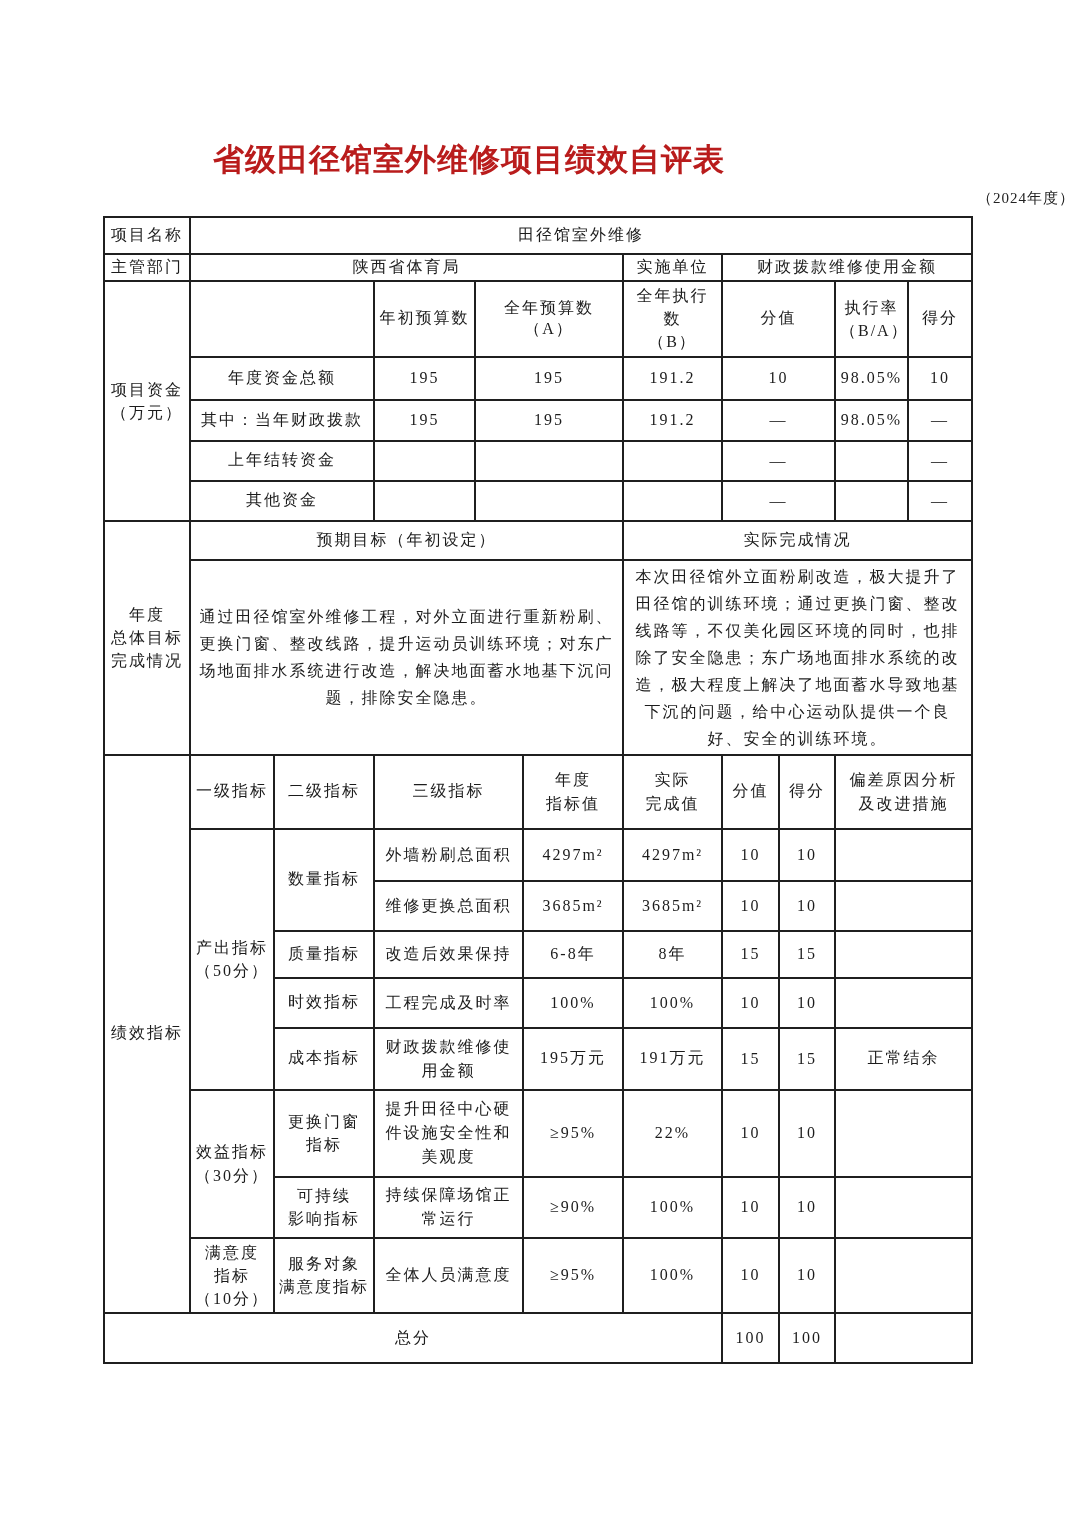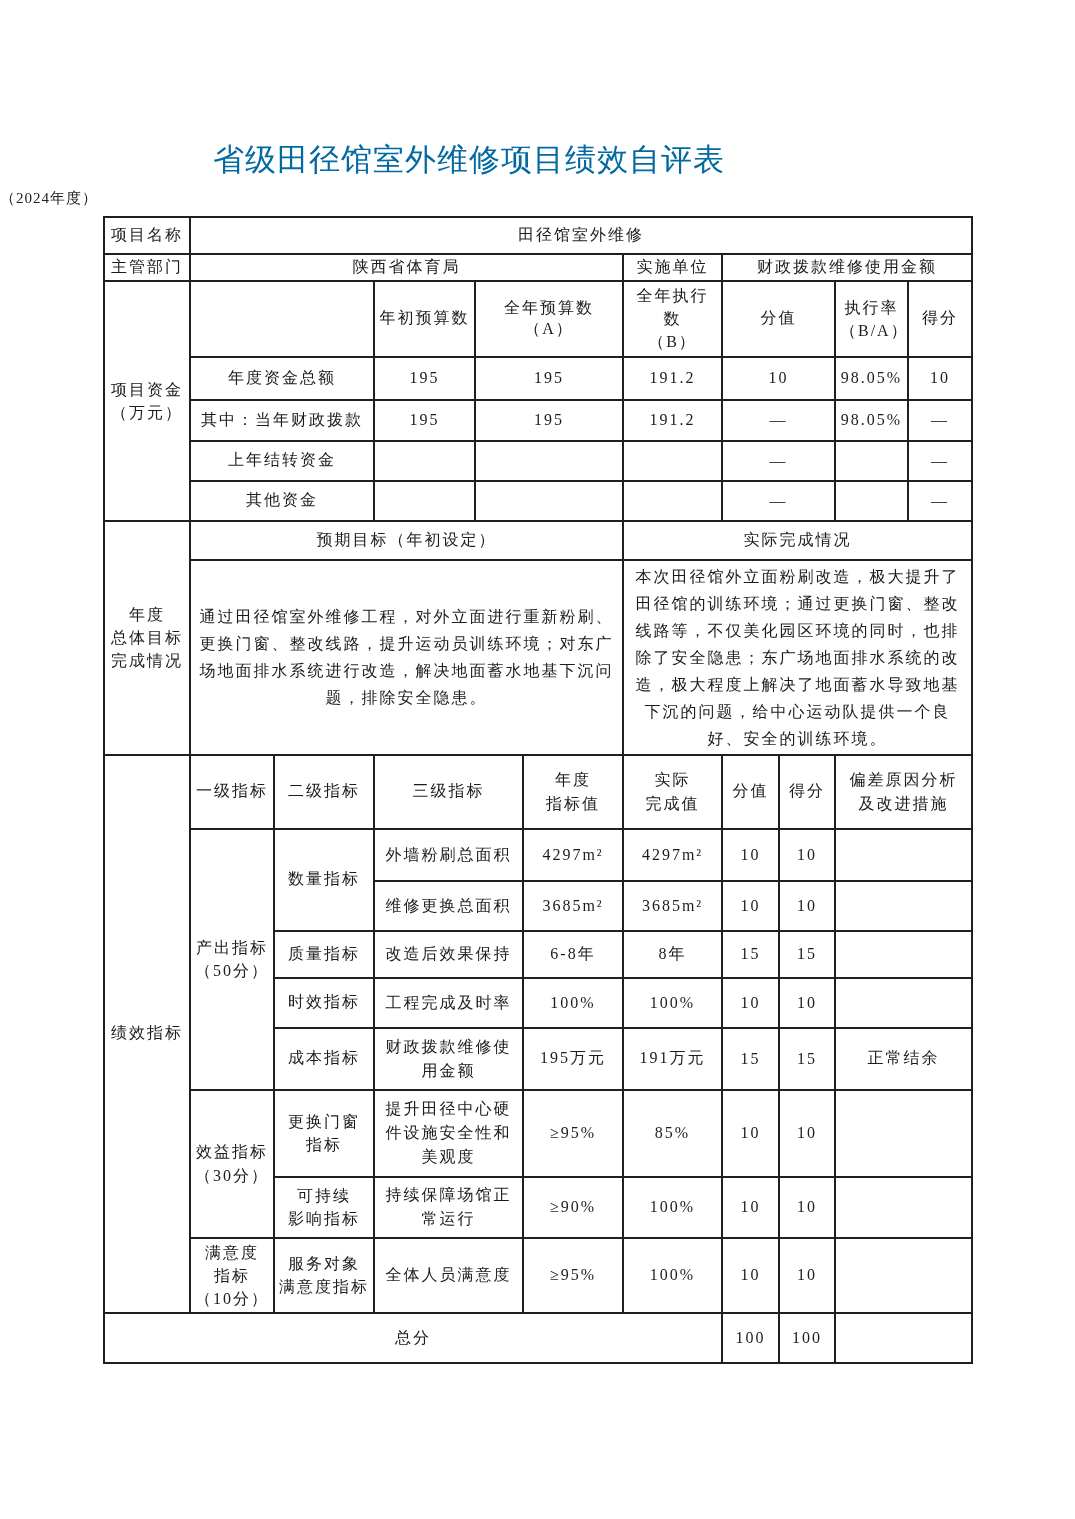--- a/index.html
+++ b/index.html
@@ -6,26 +6,26 @@
   body{
     width:1075px;height:1519px;
     background:#ffffff;
     font-family:"Liberation Serif","DejaVu Serif",serif;
     color:#1c1c1c;
     position:relative;
   }
   .page{position:absolute;left:0;top:0;width:1075px;height:1519px;background:#fff;}
   .doc-title{
     position:absolute;left:0;top:139px;width:938px;
-    text-align:center;font-size:31px;font-weight:normal;
-    letter-spacing:1px;color:#0369a1;
+    text-align:center;font-size:31px;font-weight:bold;
+    letter-spacing:1px;color:#b91c1c;
   }
   .doc-subtitle{
     position:absolute;left:0;top:189px;width:1075px;
-    text-align:left;font-size:15px;letter-spacing:1px;color:#222;
+    text-align:right;font-size:15px;letter-spacing:1px;color:#222;
   }
   table.main{
     position:absolute;left:103px;top:216px;width:868px;
     border-collapse:collapse;table-layout:fixed;
     font-size:16px;color:#1c1c1c;
   }
   table.main td{
     border:2px solid #1f1f1f;
     text-align:center;vertical-align:middle;
     padding:2px 4px;letter-spacing:2px;
@@ -213,21 +213,21 @@
         <td colspan="2">正常结余</td>
       </tr>
 
       <tr style="height:87px">
         <td rowspan="2" class="pre">效益指标
 （30分）</td>
         <td class="pre">更换门窗
 指标</td>
         <td colspan="2" class="l3">提升田径中心硬件设施安全性和美观度</td>
         <td>≥95%</td>
-        <td>85%</td>
+        <td>22%</td>
         <td>10</td>
         <td>10</td>
         <td colspan="2"></td>
       </tr>
 
       <tr style="height:61px">
         <td class="pre">可持续
 影响指标</td>
         <td colspan="2" class="l3">持续保障场馆正常运行</td>
         <td>≥90%</td>

